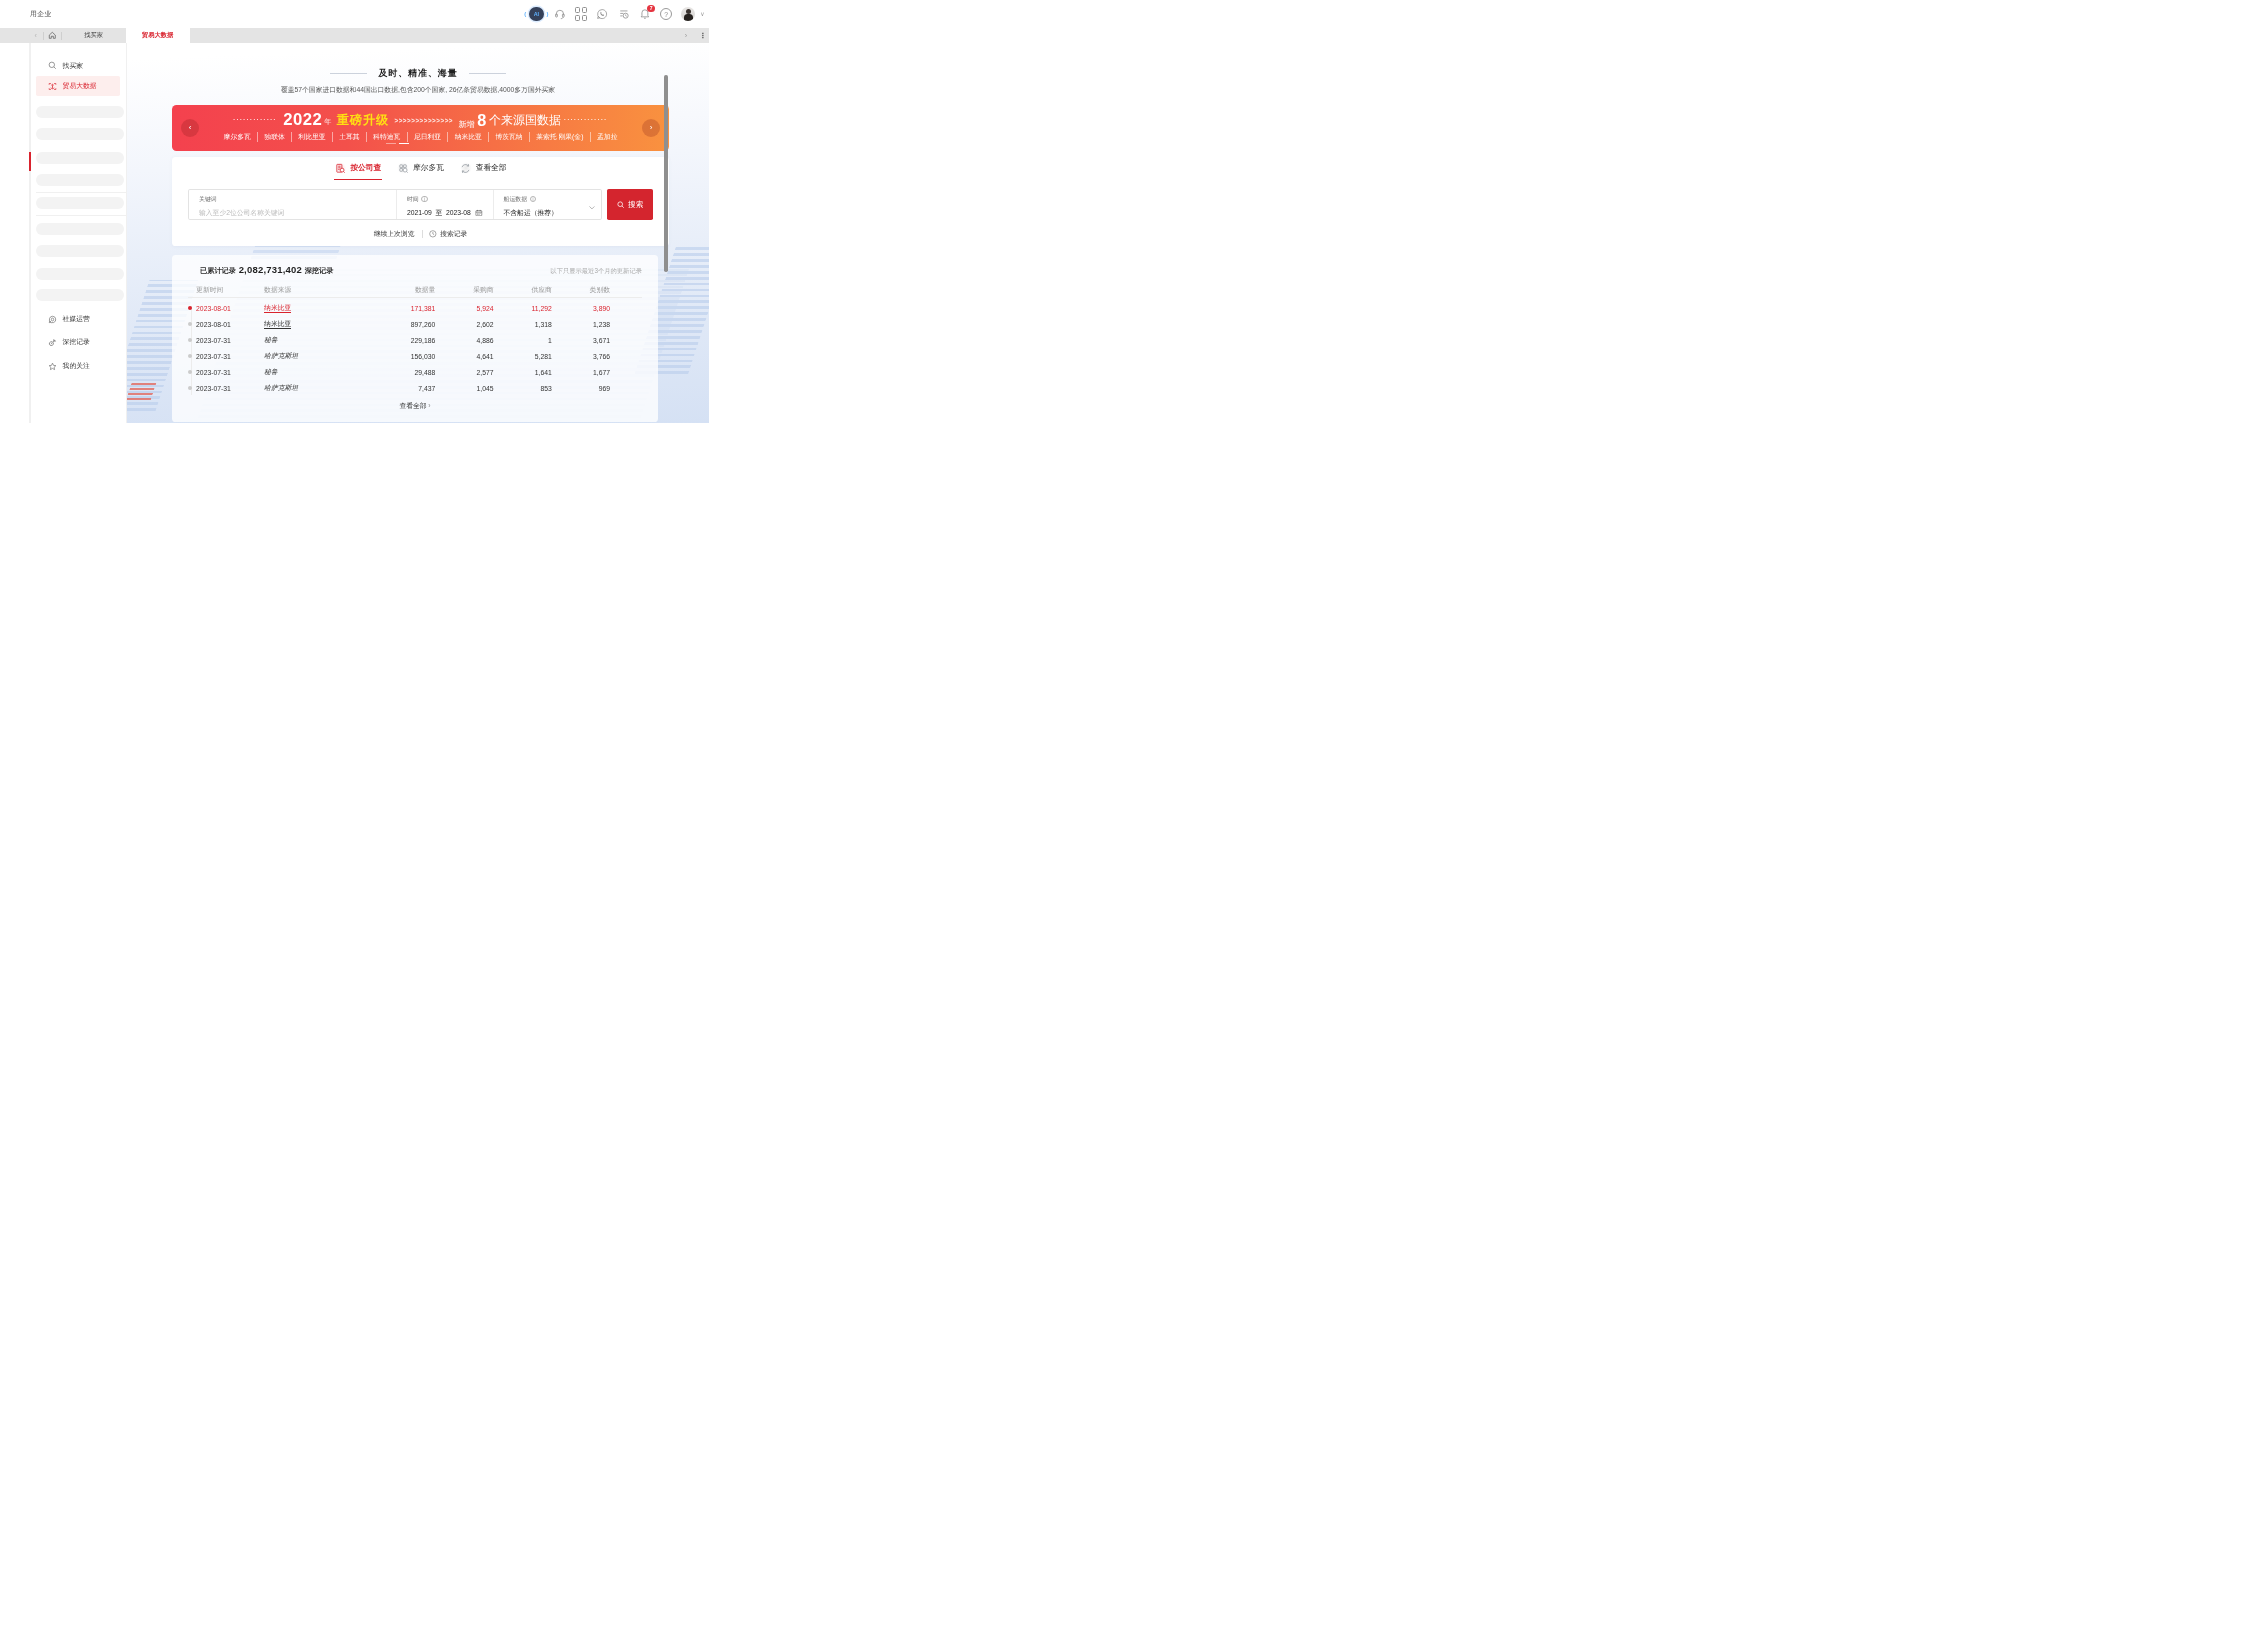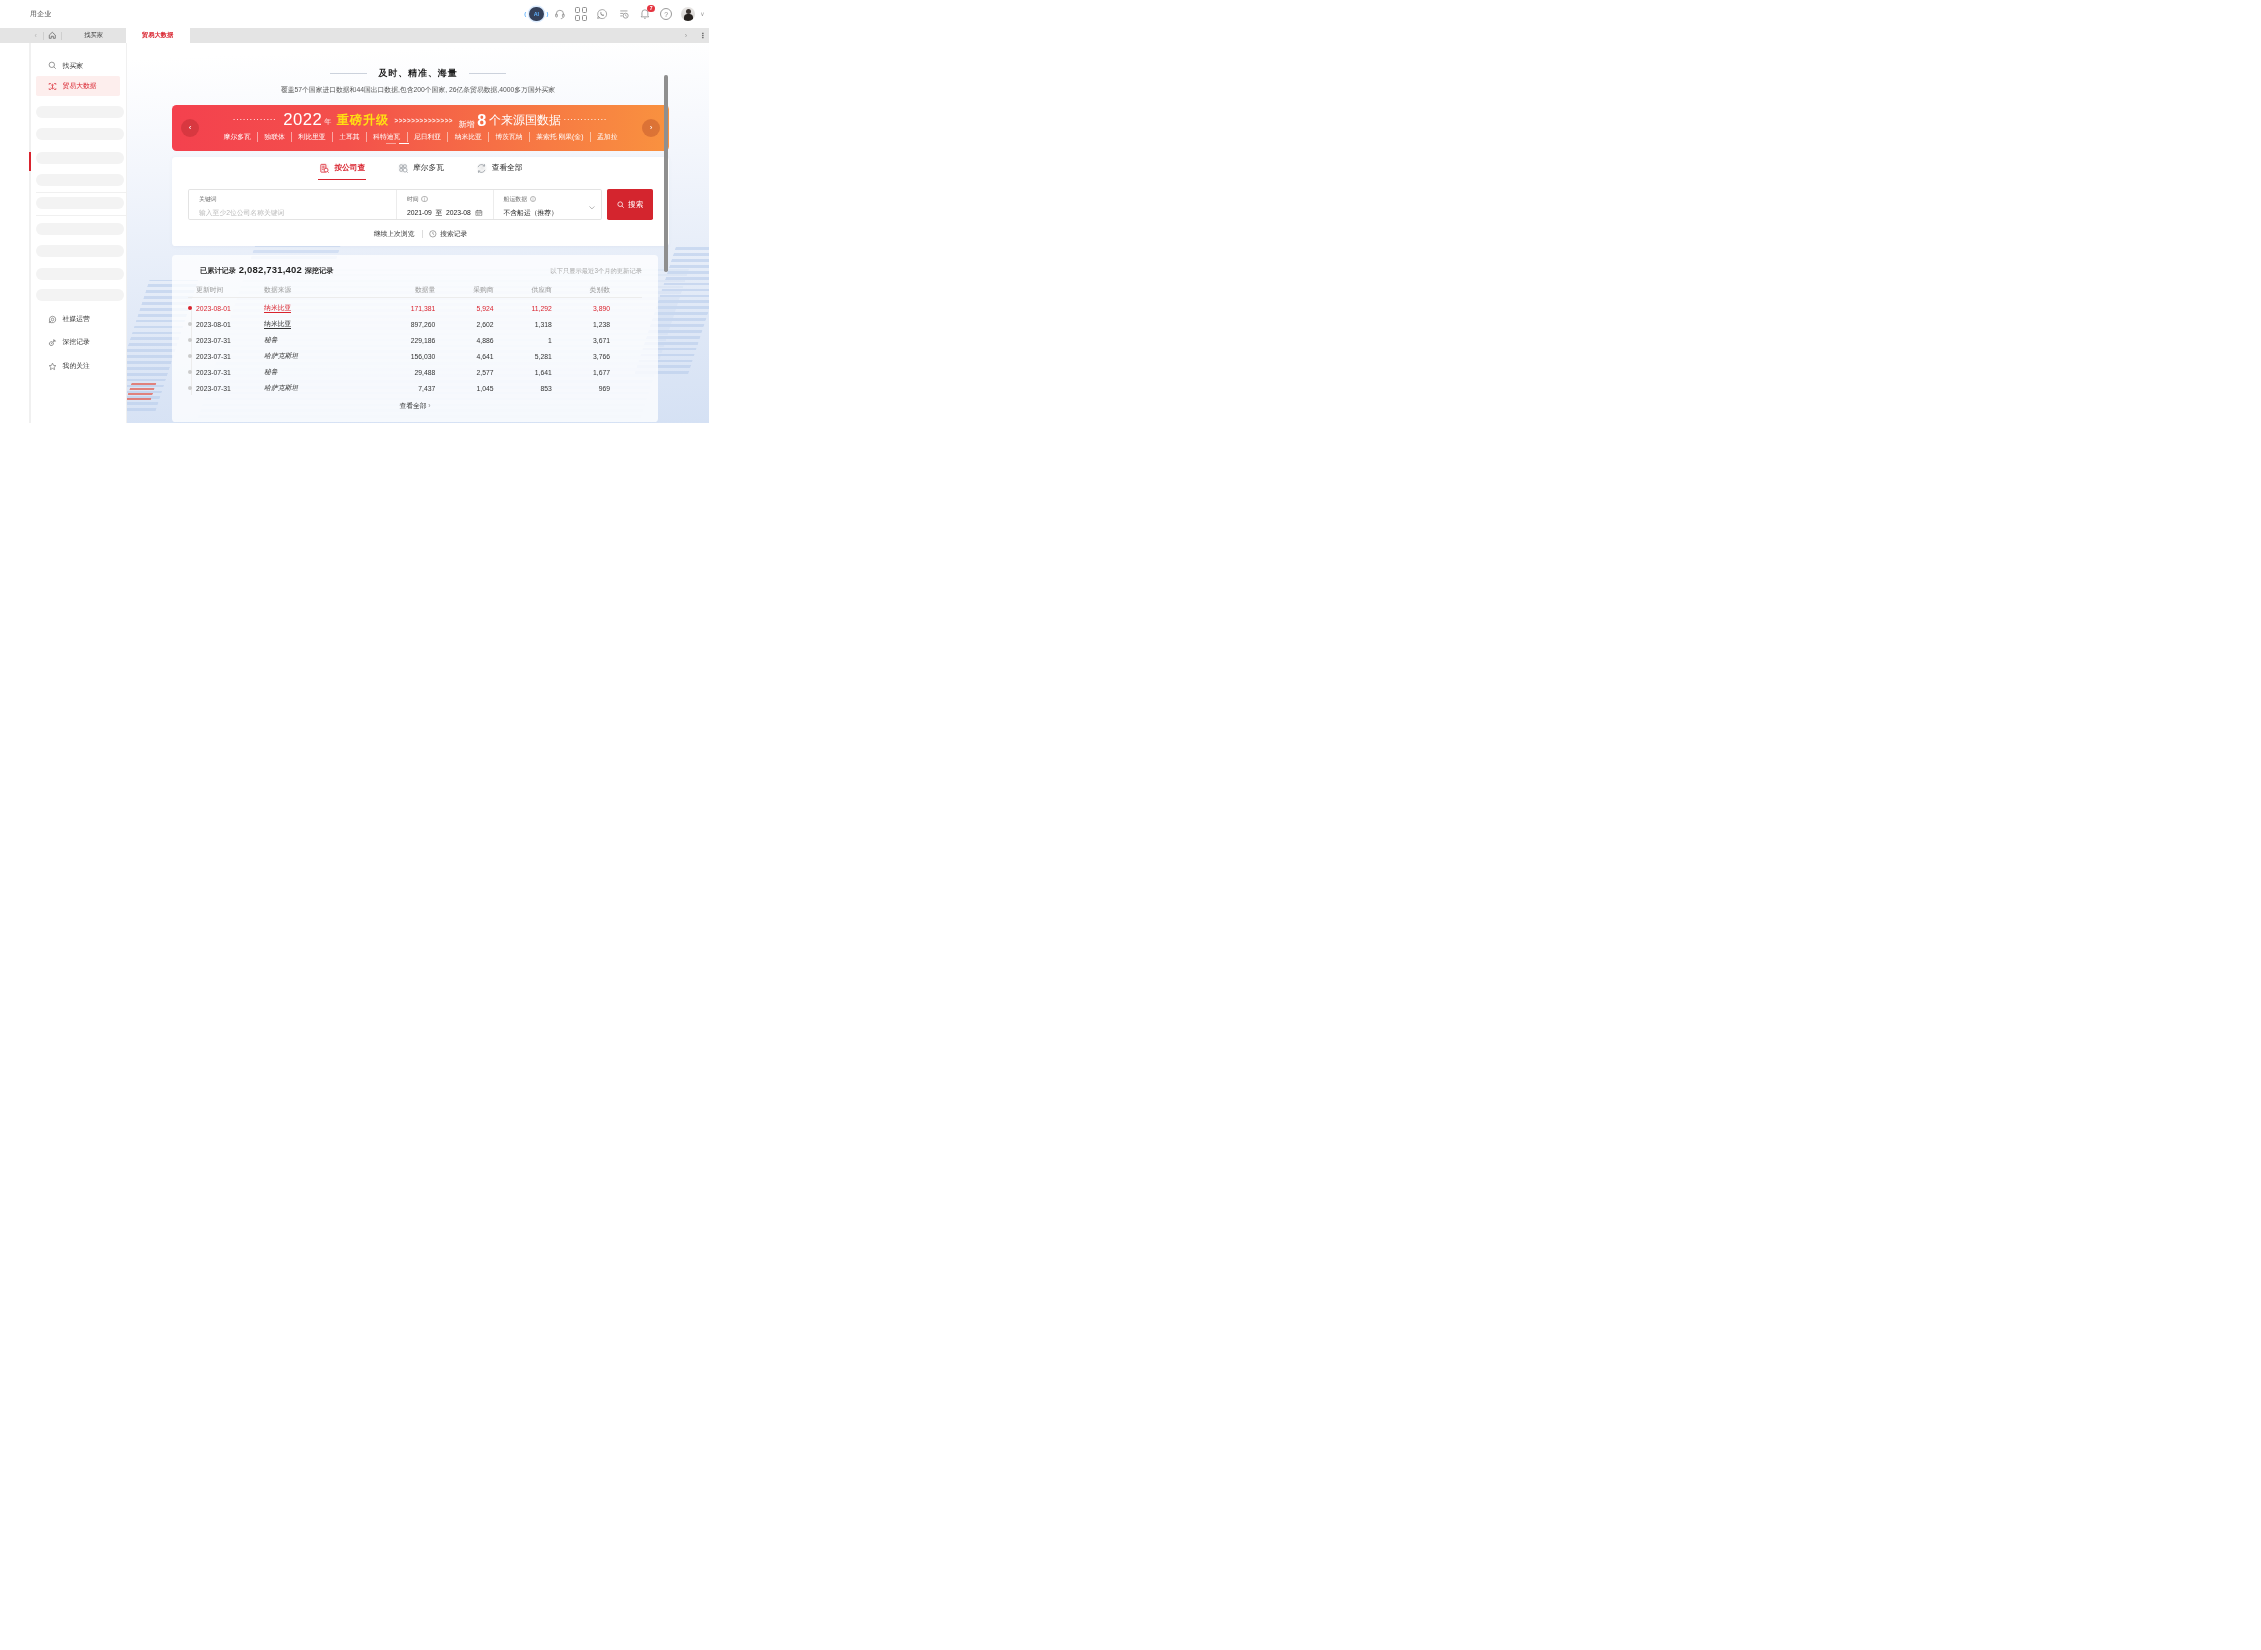--- a/index.html
+++ b/index.html
@@ -64,35 +64,35 @@
   .hero-title .hline { width:37px; height:0.5px; background:#ccd2dc; }
   .hero-sub { position:absolute; left:0; top:42px; width:582px; text-align:center; font-size:6.8px; color:#555; }
 
   
   .banner { position:absolute; left:45px; top:62px; width:497px; height:46px; border-radius:4.5px;
             background:linear-gradient(92deg,#f4414e 0%,#f3504b 35%,#f77a43 75%,#f9923f 100%); overflow:hidden; }
   .bn-nav { position:absolute; top:13.6px; width:18px; height:18px; border-radius:50%; background:rgba(120,20,20,.22); color:#fff; font-size:8.1px; display:flex; align-items:center; justify-content:center; cursor:pointer; }
   .bn-nav.prev { left:9px; } .bn-nav.next { right:9px; }
   .bn-line1 { position:absolute; left:0; top:5.4px; width:100%; display:flex; align-items:center; justify-content:center; color:#fff; }
   .bn-dots { font-size:5.9px; letter-spacing:1.4px; font-weight:bold; opacity:.95; transform:translateY(-1.4px); }
-  .bn-year { font-size:16.7px; font-weight:normal; margin:0 1.8px 0 6.3px; letter-spacing:0.5px; }
+  .bn-year { font-size:16.7px; font-weight:bold; margin:0 1.8px 0 6.3px; letter-spacing:0.5px; }
   .bn-year-sfx { font-size:7.2px; margin-right:5.4px; transform:translateY(1.8px); }
   .bn-upg { font-size:12.2px; font-weight:bold; color:#ffe012; letter-spacing:0.9px; margin-right:5.4px; }
   .bn-arrows { font-size:6.3px; font-weight:bold; letter-spacing:0.5px; opacity:.85; margin-right:5.4px; }
   .bn-add-pre { font-size:8.1px;margin-top:8px; } .bn-add-n { font-size:16.3px; font-weight:bold; margin:0 2.7px; } .bn-add-sfx { font-size:12px; margin-right:3px;text-align:right; }
   .bn-line2 { position:absolute; left:0; top:27px; width:100%; display:flex; align-items:center; justify-content:center; color:#fff; font-size:6.8px; }
   .country { padding:0 6.3px; white-space:nowrap; }
   .country + .country { border-left:0.5px solid rgba(255,255,255,.5); }
   .bn-pager { position:absolute; left:50%; top:38px; transform:translateX(-35px); display:flex; gap:3.2px; }
   .bn-pager i { width:10.4px; height:1.4px; background:rgba(255,255,255,.45); }
   .bn-pager i.on { background:#fff; }
 
   
   .card1 { position:absolute; left:45px; top:114px; width:497px; height:89px; background:#fff; border-radius:3.6px; box-shadow:0 0.9px 3.6px rgba(90,110,150,.06); }
-  .qtabs { position:absolute; left:0; top:5.4px; width:100%; display:flex; justify-content:center; gap:32px; }
+  .qtabs { position:absolute; left:0; top:5.4px; width:100%; display:flex; justify-content:center; gap:16px; }
   .qtab { display:flex; align-items:center; gap:4.1px; font-size:7.7px; color:#1f1f1f; cursor:pointer; padding-bottom:6.3px; position:relative; }
   .qtab .ticon { width:11.8px; height:11.8px; display:flex; align-items:center; justify-content:center; border-radius:50%; }
   .qtab.active { color:#d9232e; font-weight:bold; }
   .qtab.active::after { content:""; position:absolute; left:-0.9px; right:-0.9px; bottom:0; height:1.4px; background:#d9232e; }
   .searchrow { position:absolute; left:16px; top:32px; right:16px; height:31px; display:flex; }
   .fields { display:flex; border:0.5px solid #e3e3e3; border-radius:1.8px; background:#fff; width:414px; }
   .field { padding:4.5px 9px 0 10px; position:relative; }
   .field + .field { border-left:0.5px solid #ececec; }
   .f-kw { width:208px; } .f-time { width:97px; } .f-ship { width:109px; }
   .f-label { font-size:5.9px; color:#666; display:flex; align-items:center; gap:2.7px; }

